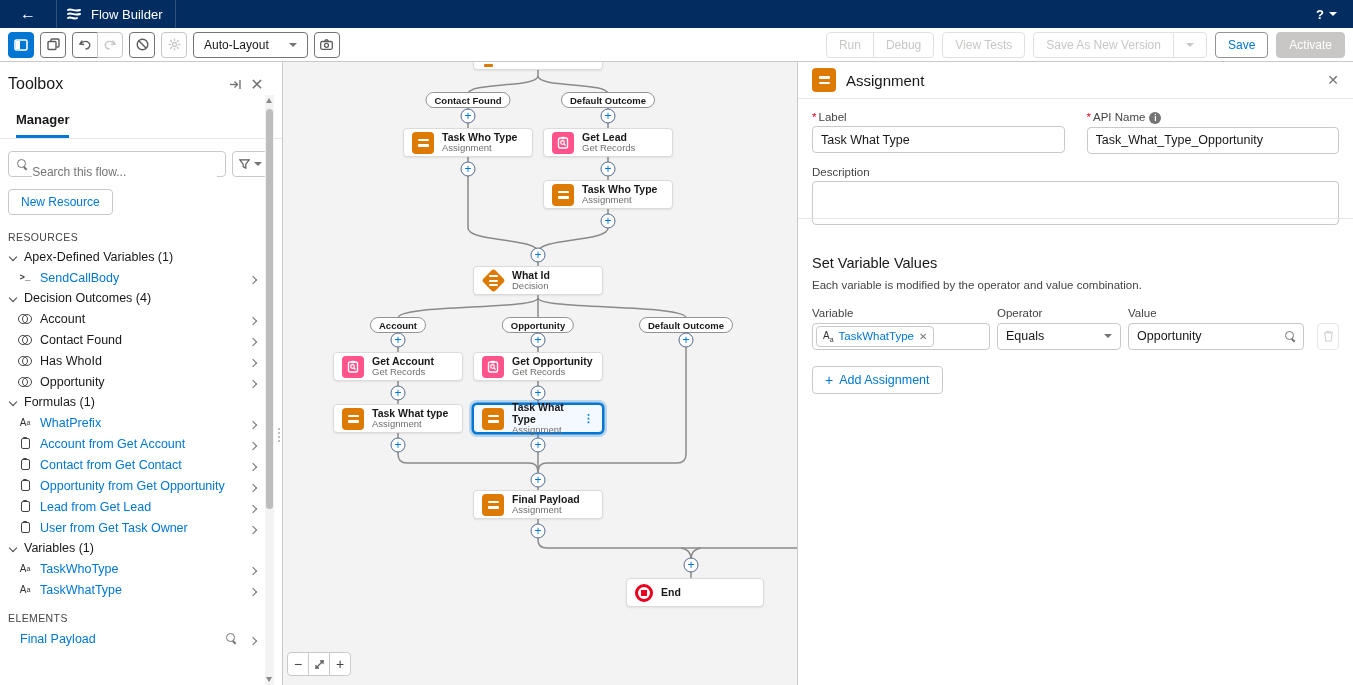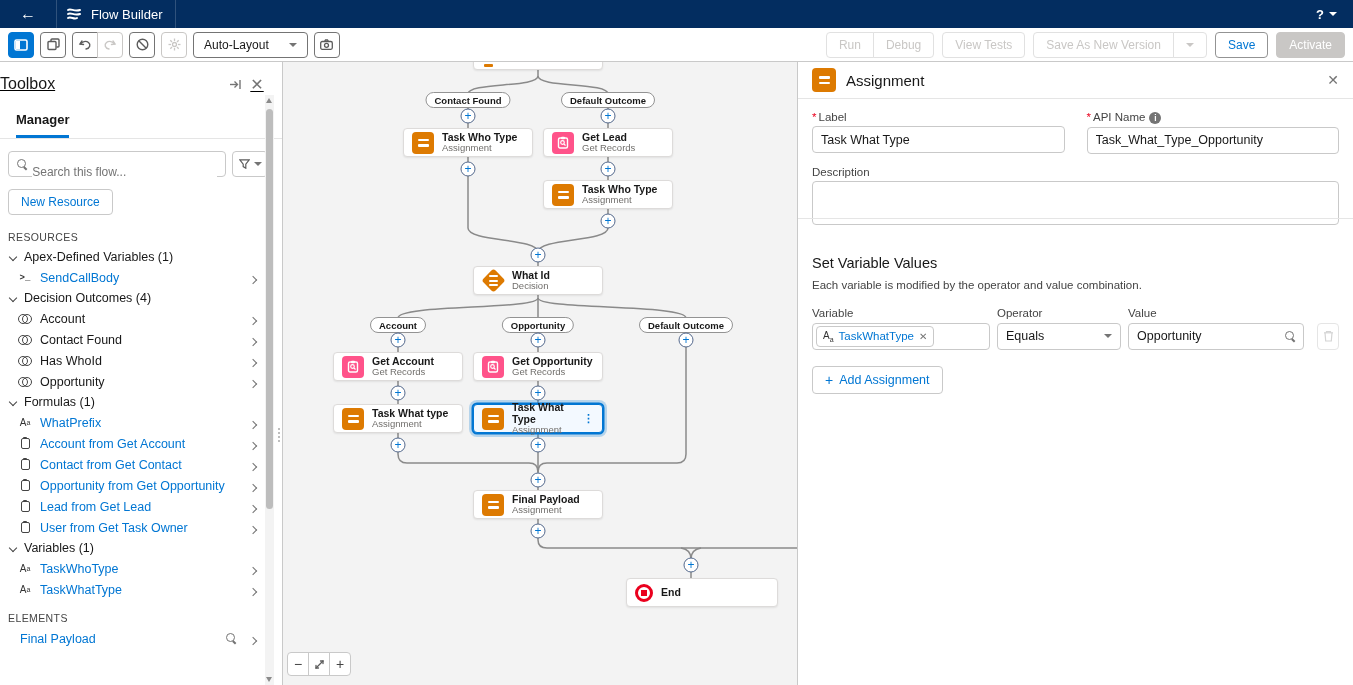--- a/index.html
+++ b/index.html
@@ -29,21 +29,21 @@
   .btn { height:26px; padding:0 12px; border:1px solid #e1e1e1; border-radius:4px; background:#fff; font-size:12px; color:#c9c7c5; display:flex; align-items:center; cursor:default; }
   .btn.enabled { border-color:#939393; color:#0176d3; cursor:pointer; }
   .btn.brand-disabled { background:#c9c7c5; border-color:#c9c7c5; color:#fff; }
   .btn-group { display:flex; }
   .btn-group .btn { border-radius:0; }
   .btn-group .btn:first-child { border-radius:4px 0 0 4px; }
   .btn-group .btn:last-child { border-radius:0 4px 4px 0; margin-left:-1px; }
 
   
   #toolbox { position:absolute; left:0; top:62px; width:283px; height:623px; background:#fff; border-right:1px solid #c9c9c9; overflow:hidden; }
-  #toolbox-header { display:flex; align-items:center; padding:12px 14px 8px 0;text-decoration:underline; }
+  #toolbox-header { display:flex; align-items:center; padding:12px 14px 8px 8px; }
   #toolbox-title { font-size:16px; color:#181818; flex:1; }
   .tbx-icon { width:22px; height:20px; display:flex; align-items:center; justify-content:center; color:#747474; cursor:pointer; }
   #manager-tabbar { border-bottom:1px solid #e5e5e5; padding:8px 0 0 16px; position:relative; }
   #manager-tab { display:inline-block; font-size:13px; font-weight:bold; color:#181818; padding-bottom:8px; border-bottom:3px solid #0176d3; cursor:pointer; }
   .search-row { display:flex; gap:6px; padding:12px 14px 0 8px; align-items:center; }
   #search-input-wrap { flex:1; height:26px; border:1px solid #c9c9c9; border-radius:4px; display:flex; align-items:center; padding:0 8px; gap:6px; background:#fff; }
   #search-input { border:none; outline:none; font-size:12px; color:#444; width:100%; font-family:"Liberation Sans",sans-serif;margin-top:16px; }
   #search-input::placeholder { color:#747474; }
   #filter-btn { width:36px; height:26px; border:1px solid #c9c9c9; border-radius:4px; background:#fff; display:flex; align-items:center; justify-content:center; gap:4px; cursor:pointer; }
   #new-resource-btn { margin:12px 0 10px 8px; height:26px; padding:0 12px; border:1px solid #c9c9c9; border-radius:4px; background:#fff; color:#0176d3; font-size:12px; display:inline-flex; align-items:center; cursor:pointer; }
@@ -521,21 +521,21 @@
         <span class="eq-glyph">
           <i></i>
           <i></i>
         </span>
       </span>
     <span>
         <div class="nt">Final Payload</div>
         <div class="ns">Assignment</div>
       </span>
   </div>
-  <div class="node" style="left:343px; top:516px; width:152px;">
+  <div class="node" style="left:343px; top:516px; width:138px;">
     <span class="end-ring">
         <i></i>
       </span>
     <span>
         <div class="nt">End</div>
       </span>
   </div>
 
   <div class="plus" style="left:185px; top:54px;">+</div>
   <div class="plus" style="left:325px; top:54px;">+</div>

